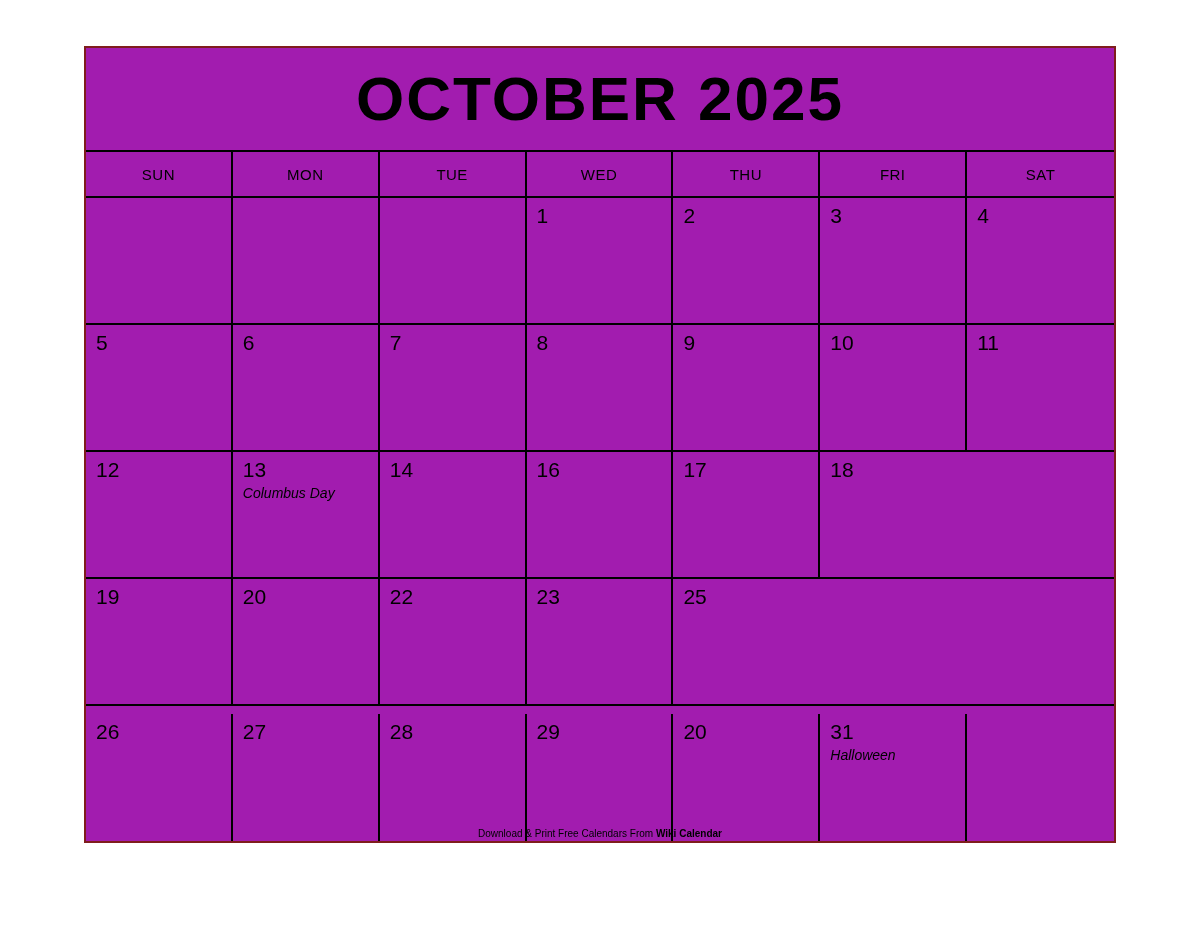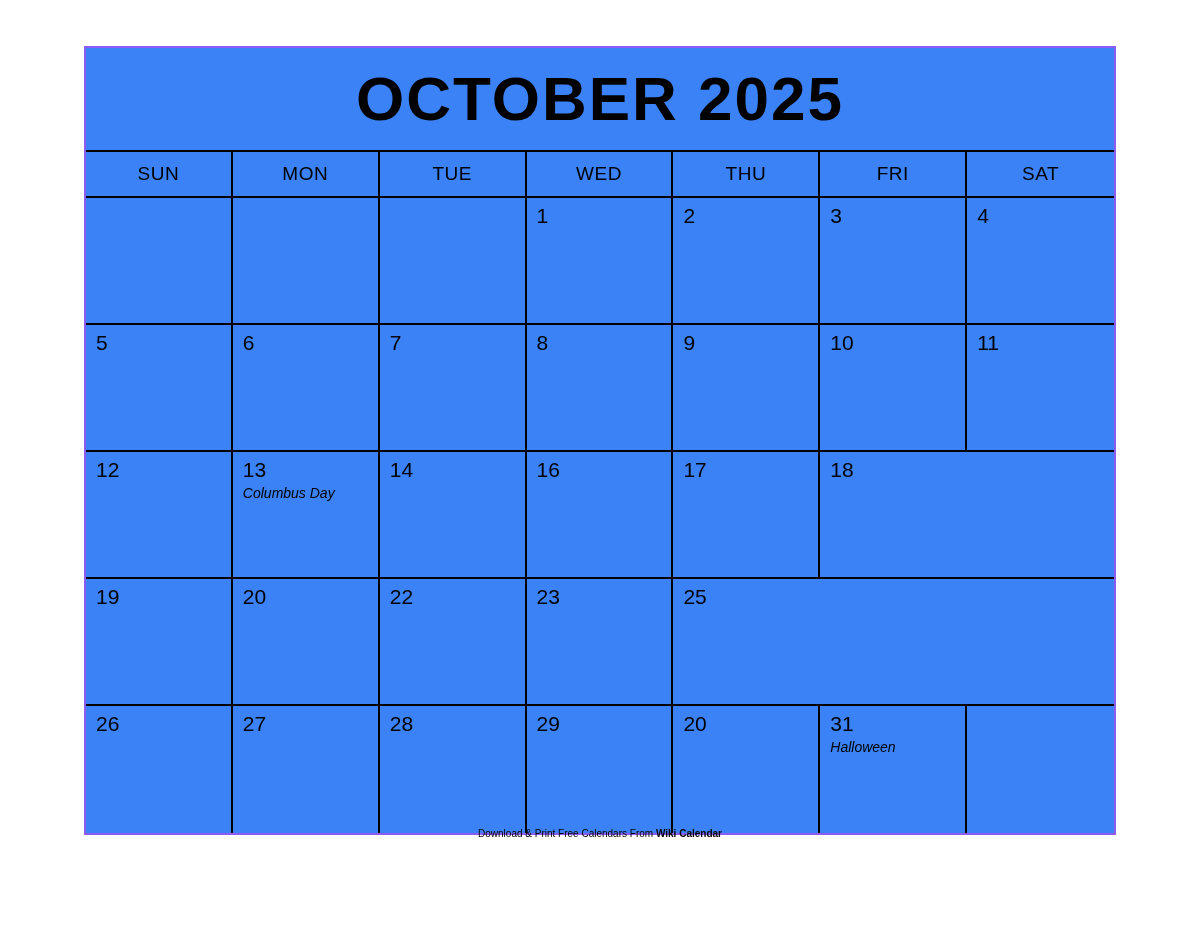--- a/index.html
+++ b/index.html
@@ -15,22 +15,22 @@
     position: relative;
     width: 1200px;
     height: 927px;
     background: #ffffff;
   }
   .calendar {
     position: absolute;
     left: 84px;
     top: 46px;
     width: 1032px;
-    border: 2px solid #8b5cf6;
-    background: #3b82f6;
+    border: 2px solid #7f1d1d;
+    background: #a21caf;
   }
   .title-bar {
     height: 104px;
     border-bottom: 2px solid #000000;
     display: flex;
     align-items: center;
     justify-content: center;
   }
   .title-text {
     font-size: 62px;
@@ -43,34 +43,34 @@
   .weekdays {
     display: grid;
     grid-template-columns: repeat(7, 1fr);
     height: 46px;
     border-bottom: 2px solid #000000;
   }
   .weekday {
     display: flex;
     align-items: center;
     justify-content: center;
-    font-size: 19px;
+    font-size: 15px;
     color: #000000;
     border-right: 2px solid #000000;
     letter-spacing: 0.5px;
   }
   .weekday:last-child { border-right: none; text-align: center; }
   .weeks { display: block; }
   .week {
     display: grid;
     grid-template-columns: repeat(7, 1fr);
     height: 127px;
     border-bottom: 2px solid #000000;
   }
-  .week:last-child { border-bottom: none; }
+  .week:last-child { border-bottom: none; margin-top: 8px; }
   .day {
     position: relative;
     border-right: 2px solid #000000;
     padding: 6px 8px 0 10px;
     overflow: hidden;
   }
   .day:last-child { border-right: none; }
   .day-num {
     font-size: 21px;
     color: #000000;

